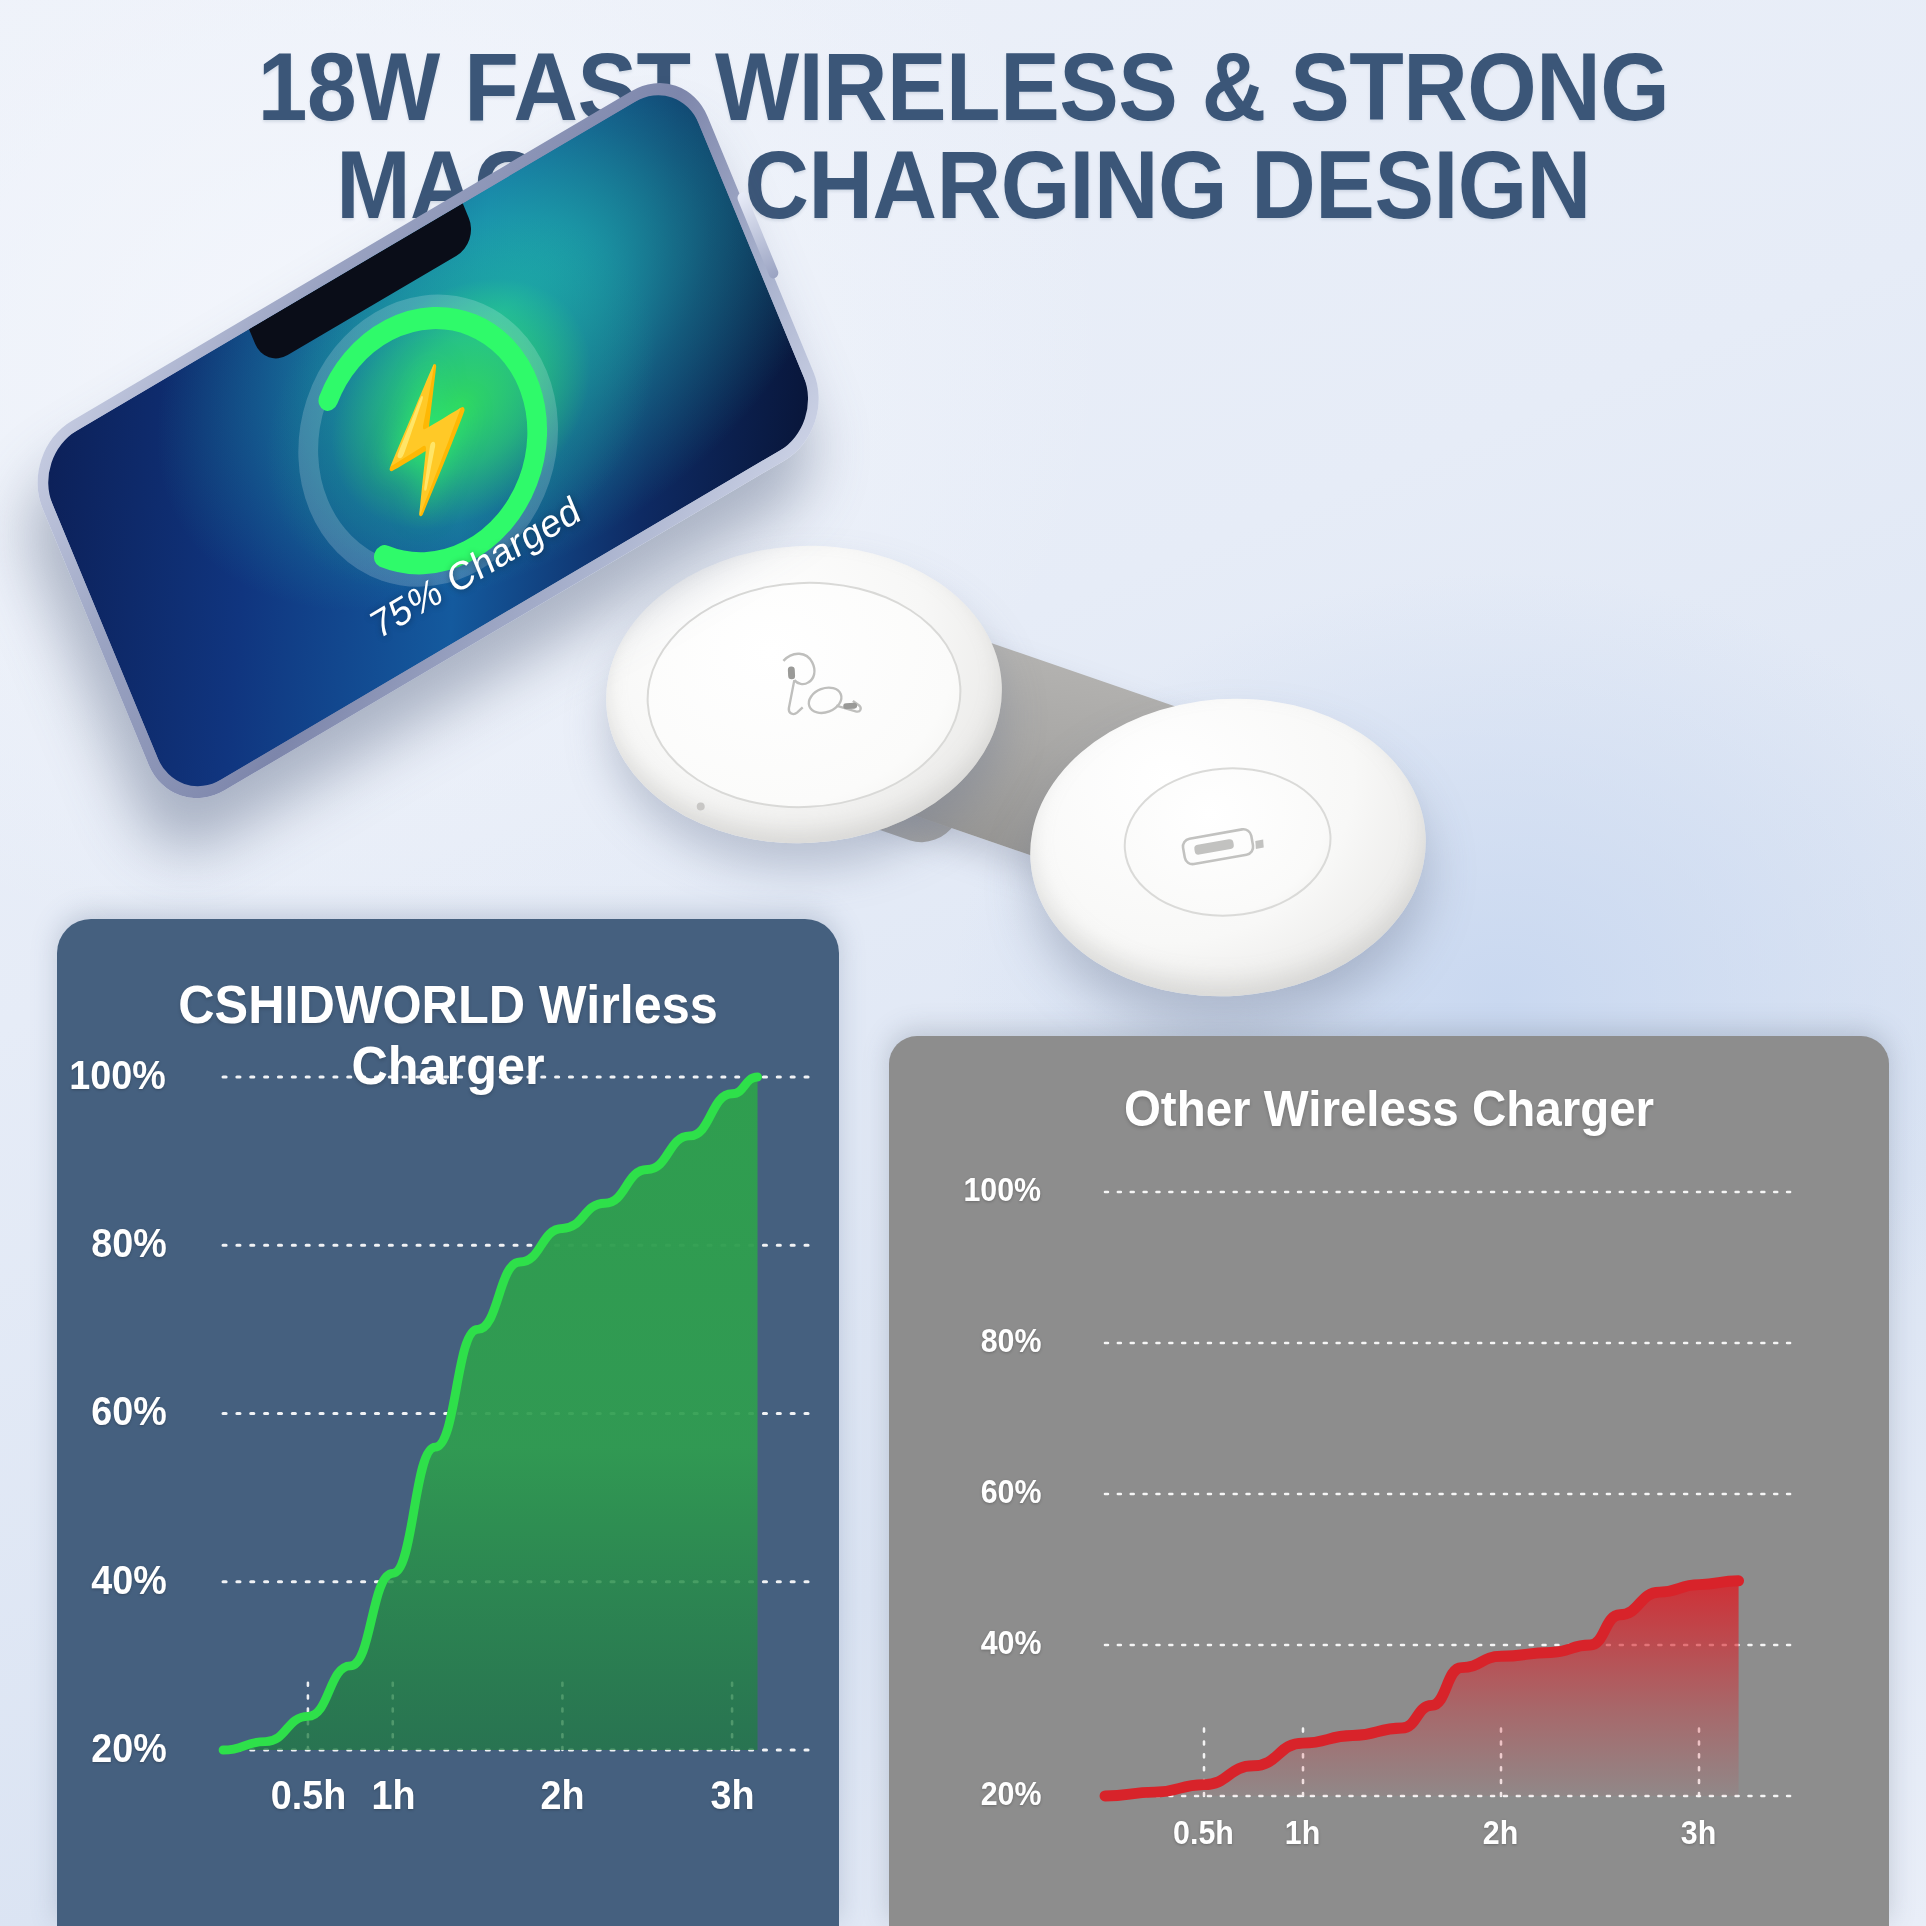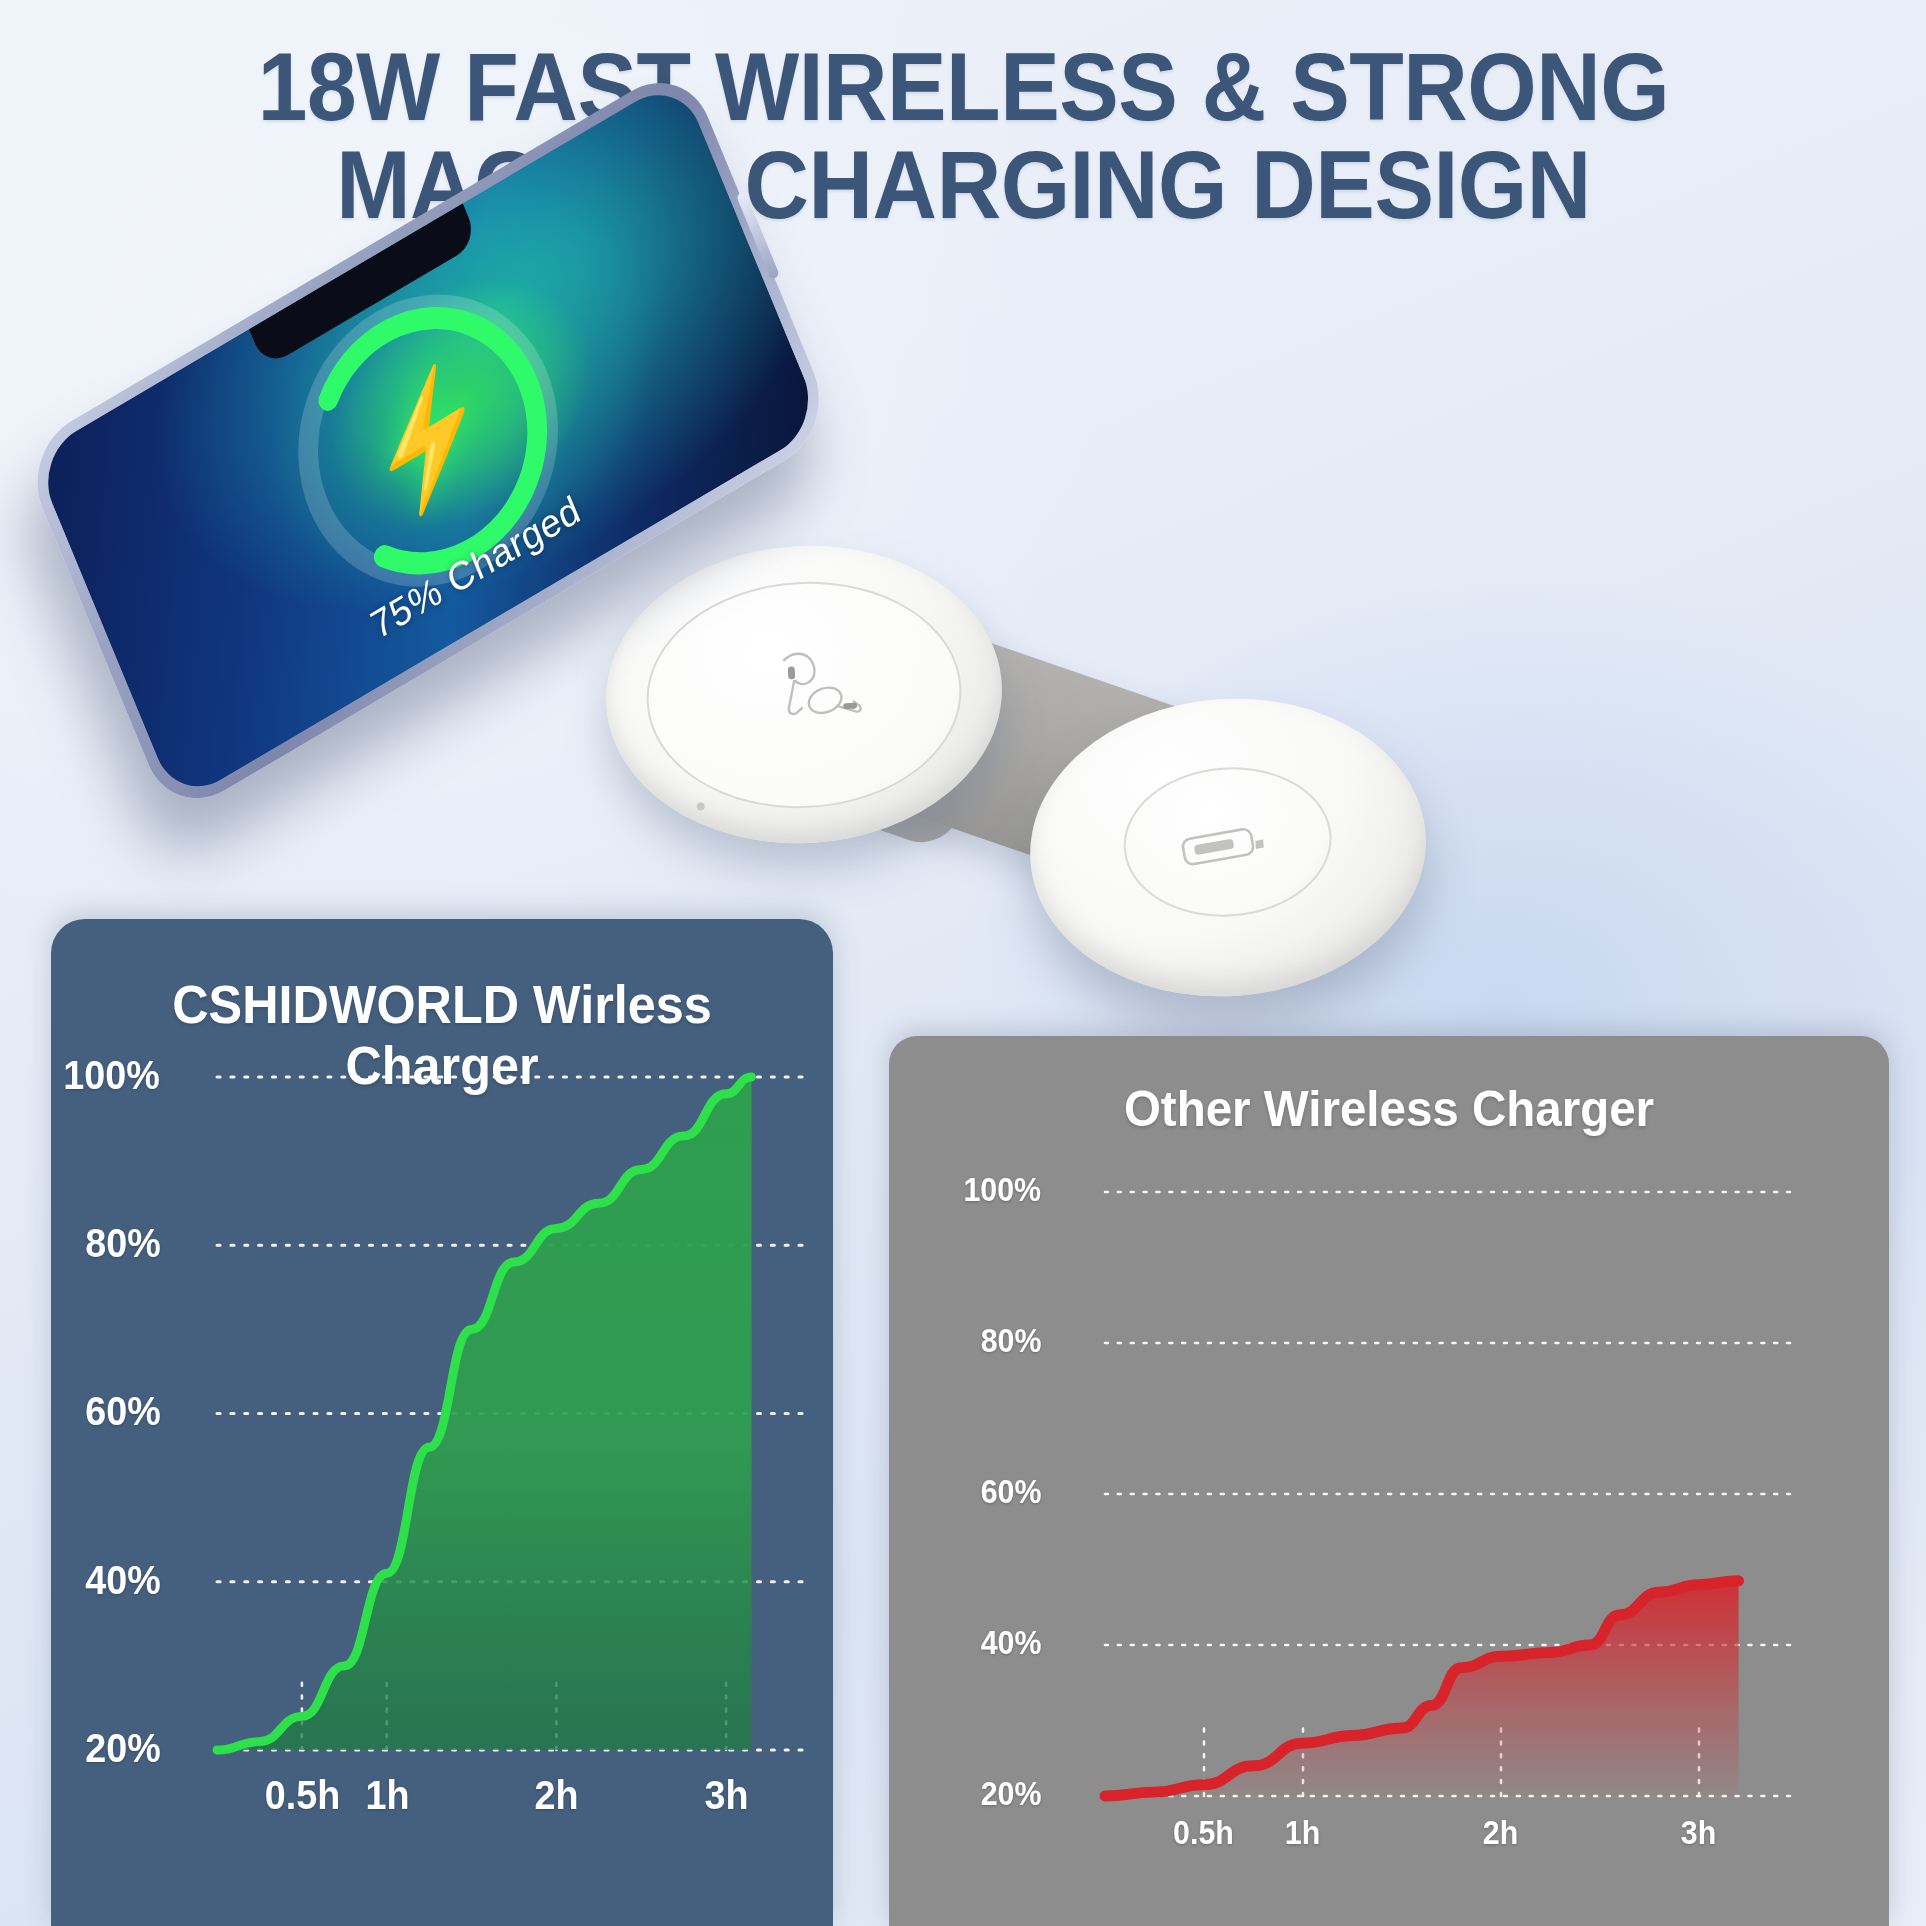--- a/index.html
+++ b/index.html
@@ -163,21 +163,21 @@
     background:#c8c7c5;
   }
 
   
   .card {
     position:absolute;
     color:#fff;
     overflow:hidden;
   }
   .card-blue {
-    left: 51px; top: 919px;
+    left: 57px; top: 919px;
     width: 782px; height: 1008px;
     background:#45607f;
     border-radius: 34px 34px 0 0;
     box-shadow: 0 -6px 26px rgba(80,100,130,0.25);
   }
   .card-gray {
     left: 889px; top: 1036px;
     width: 1000px; height: 891px;
     background:#8d8d8d;
     border-radius: 28px 28px 0 0;

